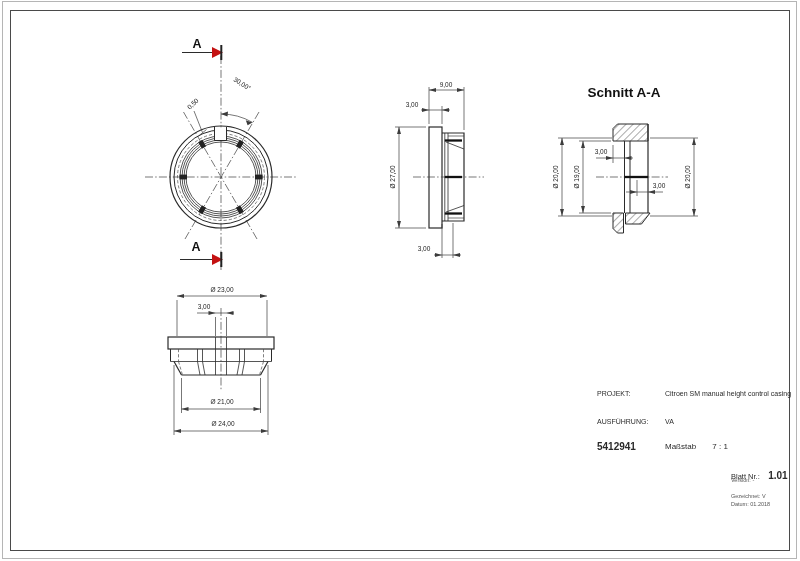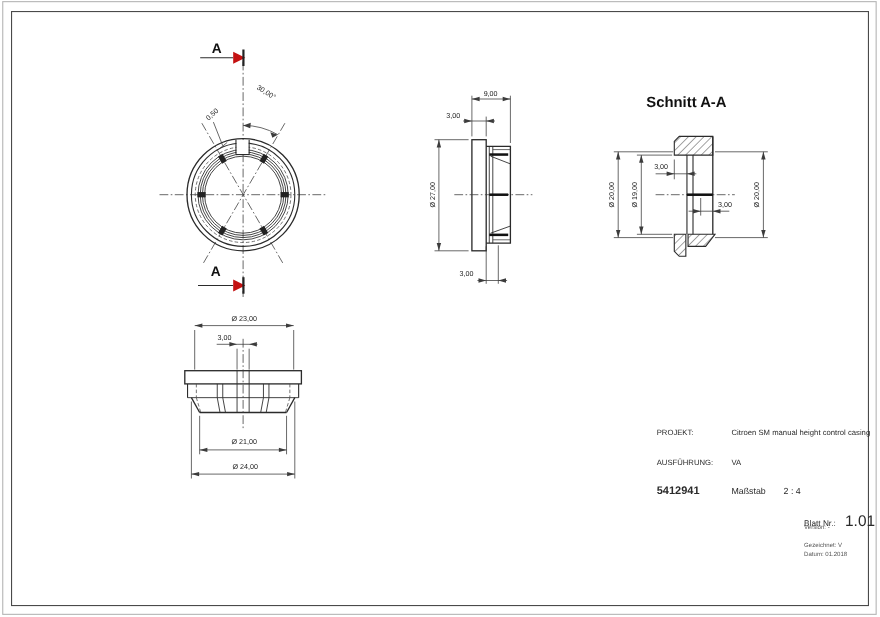--- a/index.html
+++ b/index.html
@@ -23,21 +23,21 @@
   .label{font:bold 12.5px "Liberation Sans",sans-serif;fill:#111;}
   .sectitle{font:bold 13.5px "Liberation Sans",sans-serif;fill:#111;}
   .hatched{fill:url(#hatch);stroke:#2b2b2b;stroke-width:1;}
   
   .tb{position:absolute;color:#2a2a2a;}
   .tb-label{font-size:7px;}
   .tb-value{font-size:7px;}
   .tb-part{font-size:10px;font-weight:bold;}
   .tb-scale{font-size:8px;}
   .tb-blatt-label{font-size:7.5px;margin-top:25px;}
-  .tb-blatt-value{font-size:14px;font-weight:normal;}
+  .tb-blatt-value{font-size:10px;font-weight:bold;}
   .tb-small{font-size:5.5px;color:#555;}
 </style>
 </head>
 <body>
 
 <div id="page">
   <div id="page-edge"></div>
   <div id="frame"></div>
 
   <svg width="800" height="561" viewBox="0 0 800 561">
@@ -252,21 +252,21 @@
   <div>
     <div class="tb tb-label" style="left:597px;top:390px;">PROJEKT:</div>
     <div class="tb tb-value" style="left:665px;top:390px;">Citroen SM manual height control casing</div>
 
     <div class="tb tb-label" style="left:597px;top:418px;">AUSFÜHRUNG:</div>
     <div class="tb tb-value" style="left:665px;top:418px;">VA</div>
 
     <div class="tb tb-part" style="left:597px;top:441px;">5412941</div>
     <div class="tb tb-scale" style="left:665px;top:442px;">
       <span>Maßstab</span>
-      <span style="margin-left:14px;">2 : 4</span>
+      <span style="margin-left:14px;">7 : 1</span>
     </div>
 
     <div class="tb" style="left:731px;top:465px;">
       <span class="tb-blatt-label">Blatt Nr.:</span>
       <span class="tb-blatt-value" style="margin-left:4px;">1.01</span>
     </div>
     <div class="tb tb-small" style="left:731px;top:477px;">Version: -</div>
     <div class="tb tb-small" style="left:731px;top:493px;">Gezeichnet:  V</div>
     <div class="tb tb-small" style="left:731px;top:501px;">Datum: 01.2018</div>
   </div>

